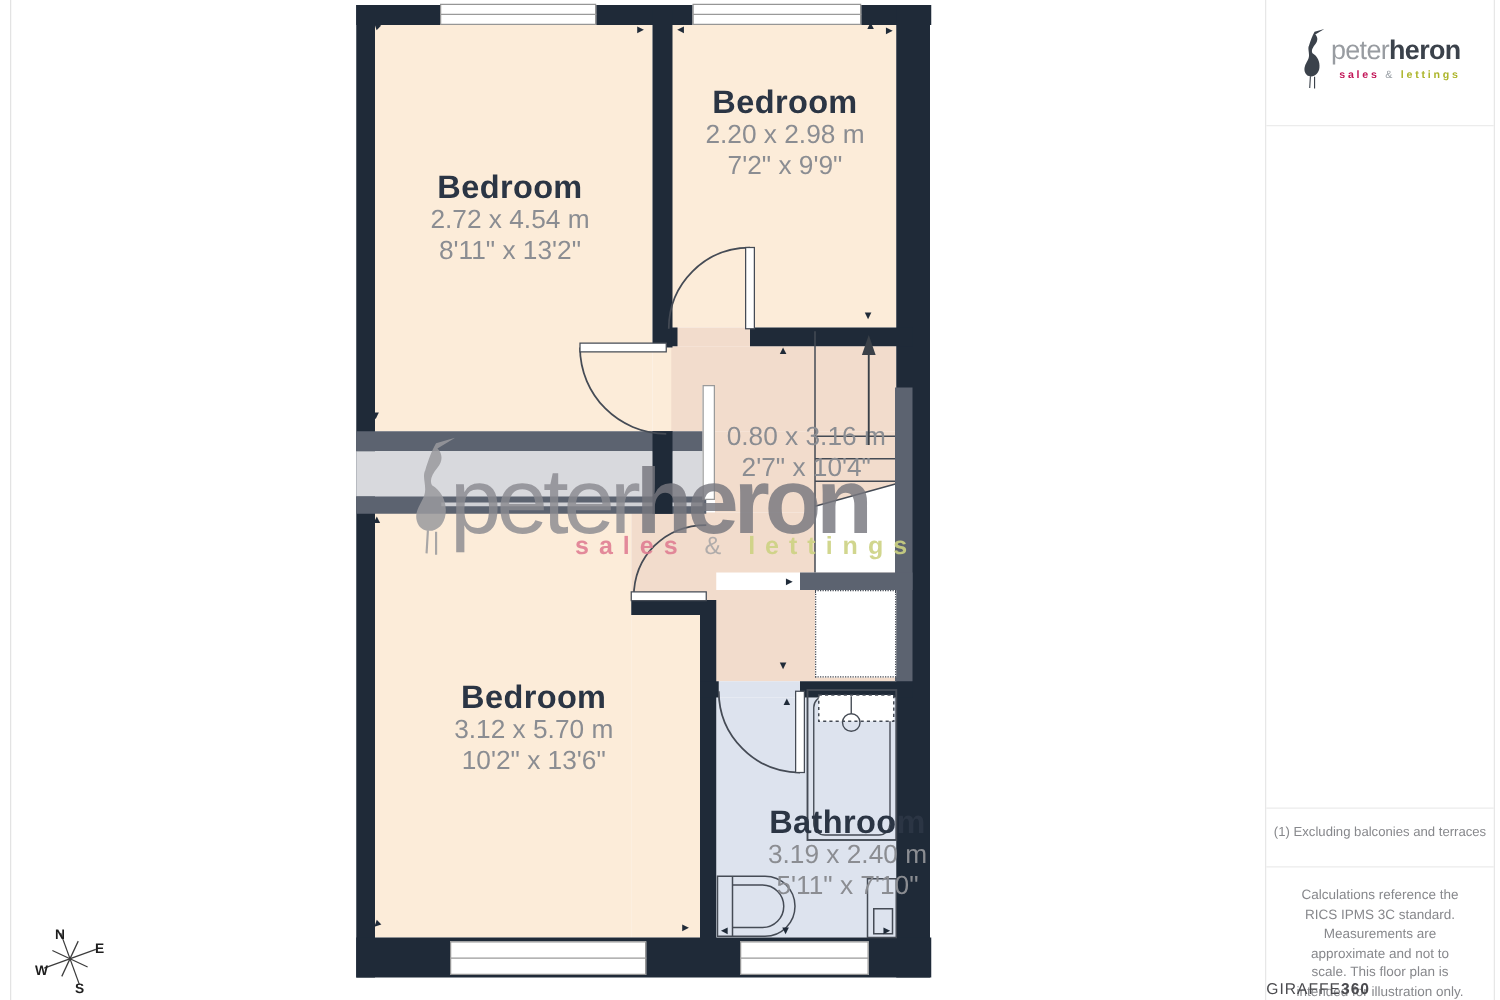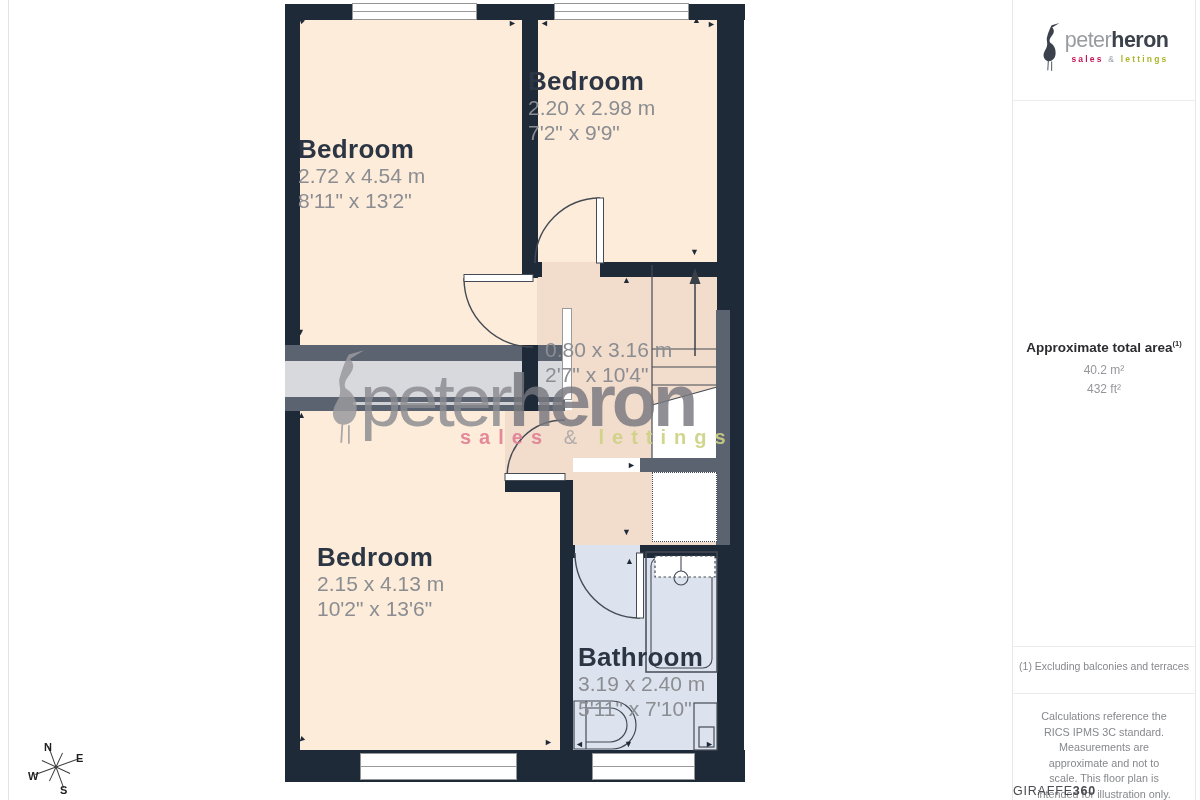--- a/index.html
+++ b/index.html
@@ -12,21 +12,21 @@
   body{font-family:"Liberation Sans",sans-serif;background:#fff}
   .page{position:relative;width:1200px;height:800px;background:#fff;overflow:hidden}
   .abs{position:absolute}
   .fill-room{background:var(--room_fill)}
   .fill-landing{background:var(--landing_fill)}
   .fill-bath{background:var(--bathroom_fill)}
   .wall{background:var(--wall)}
   .gwall{background:var(--void_wall)}
   .gfill{background:var(--void_fill)}
   .window{background:#fff;border:1px solid #969696}
-  .room-label{position:absolute;text-align:left;z-index:20;pointer-events:none}
+  .room-label{position:absolute;text-align:center;z-index:20;pointer-events:none}
   .room-label .rname{font-size:26px;font-weight:700;color:var(--label);line-height:30px;letter-spacing:.3px}
   .room-label .rdim{font-size:21px;color:var(--dim_text);line-height:24.5px}
   .marrow{position:absolute;z-index:22;font-size:9px;color:var(--wall);line-height:9px}
   .svg-overlay{position:absolute;left:0;top:0;z-index:5;pointer-events:none}
   .svg-top{position:absolute;left:0;top:0;z-index:25;pointer-events:none}
   
   .watermark{position:absolute;left:300px;top:330px;width:430px;height:140px;z-index:10;pointer-events:none}
   .wm-bird{position:absolute;left:26px;top:18px;height:98px;opacity:.85}
   .wm-text{position:absolute;left:60px;top:34px;font-size:74px;line-height:74px;letter-spacing:-4px;white-space:nowrap}
   .wm-peter{font-weight:400;color:rgba(138,138,144,.82)}
@@ -186,21 +186,21 @@
       <div class="rname">Bedroom</div>
       <div class="rdim">2.20 x 2.98 m</div>
       <div class="rdim">7'2" x 9'9"</div>
     </div>
     <div class="room-label" style="left:545px;top:338px;width:200px">
       <div class="rdim">0.80 x 3.16 m</div>
       <div class="rdim">2'7" x 10'4"</div>
     </div>
     <div class="room-label" style="left:317px;top:542px;width:220px">
       <div class="rname">Bedroom</div>
-      <div class="rdim">2.15 x 4.13 m</div>
+      <div class="rdim">3.12 x 5.70 m</div>
       <div class="rdim">10'2" x 13'6"</div>
     </div>
     <div class="room-label" style="left:578px;top:642px;width:200px">
       <div class="rname">Bathroom</div>
       <div class="rdim">3.19 x 2.40 m</div>
       <div class="rdim">5'11" x 7'10"</div>
     </div>
 
     <div>
       <span class="marrow" style="left:297px;top:16px;transform:rotate(-45deg)">▲</span>
@@ -242,25 +242,20 @@
         <path fill="#3b424b" d="M21,6 L35,2 L22,10 C26,14 26,19 22,24 C18,29 16,33 18,37 C25,41 29,49 28,58 C27,67 20,72 13,70 C8,68.5 5,62 7,56 C9,50 13,46 13,40 C13,34 11,30 13,26 C15,19 18,11 21,6 Z"></path>
         <path stroke="#3b424b" stroke-width="1.6" fill="none" d="M15,70 L14,87 M21,71 L21,88"></path>
       </svg>
       <div>
         <div class="logo-word"><span class="lw-peter">peter</span><span class="lw-heron">heron</span></div>
         <div class="logo-tag"><span class="lt-sales">sales</span> <span class="lt-amp">&amp;</span> <span class="lt-lettings">lettings</span></div>
       </div>
     </div>
     <div class="sb-divider" style="top:100px"></div>
 
-    <div class="area-block">
-      <div class="area-title"><span>Approximate total area</span><sup>(1)</sup></div>
-      <div class="area-val" style="margin-top:6px">40.2 m²</div>
-      <div class="area-val">432 ft²</div>
-    </div>
 
     <div class="sb-divider" style="top:646px"></div>
     <div class="footnote">(1) Excluding balconies and terraces</div>
     <div class="sb-divider" style="top:693px"></div>
     <div class="disclaimer">Calculations reference the RICS IPMS 3C standard. Measurements are approximate and not to scale. This floor plan is intended for illustration only.</div>
     <div class="credit"><span>GIRAFFE</span><b>360</b></div>
   </div>
 </div>
 
 </body></html>

